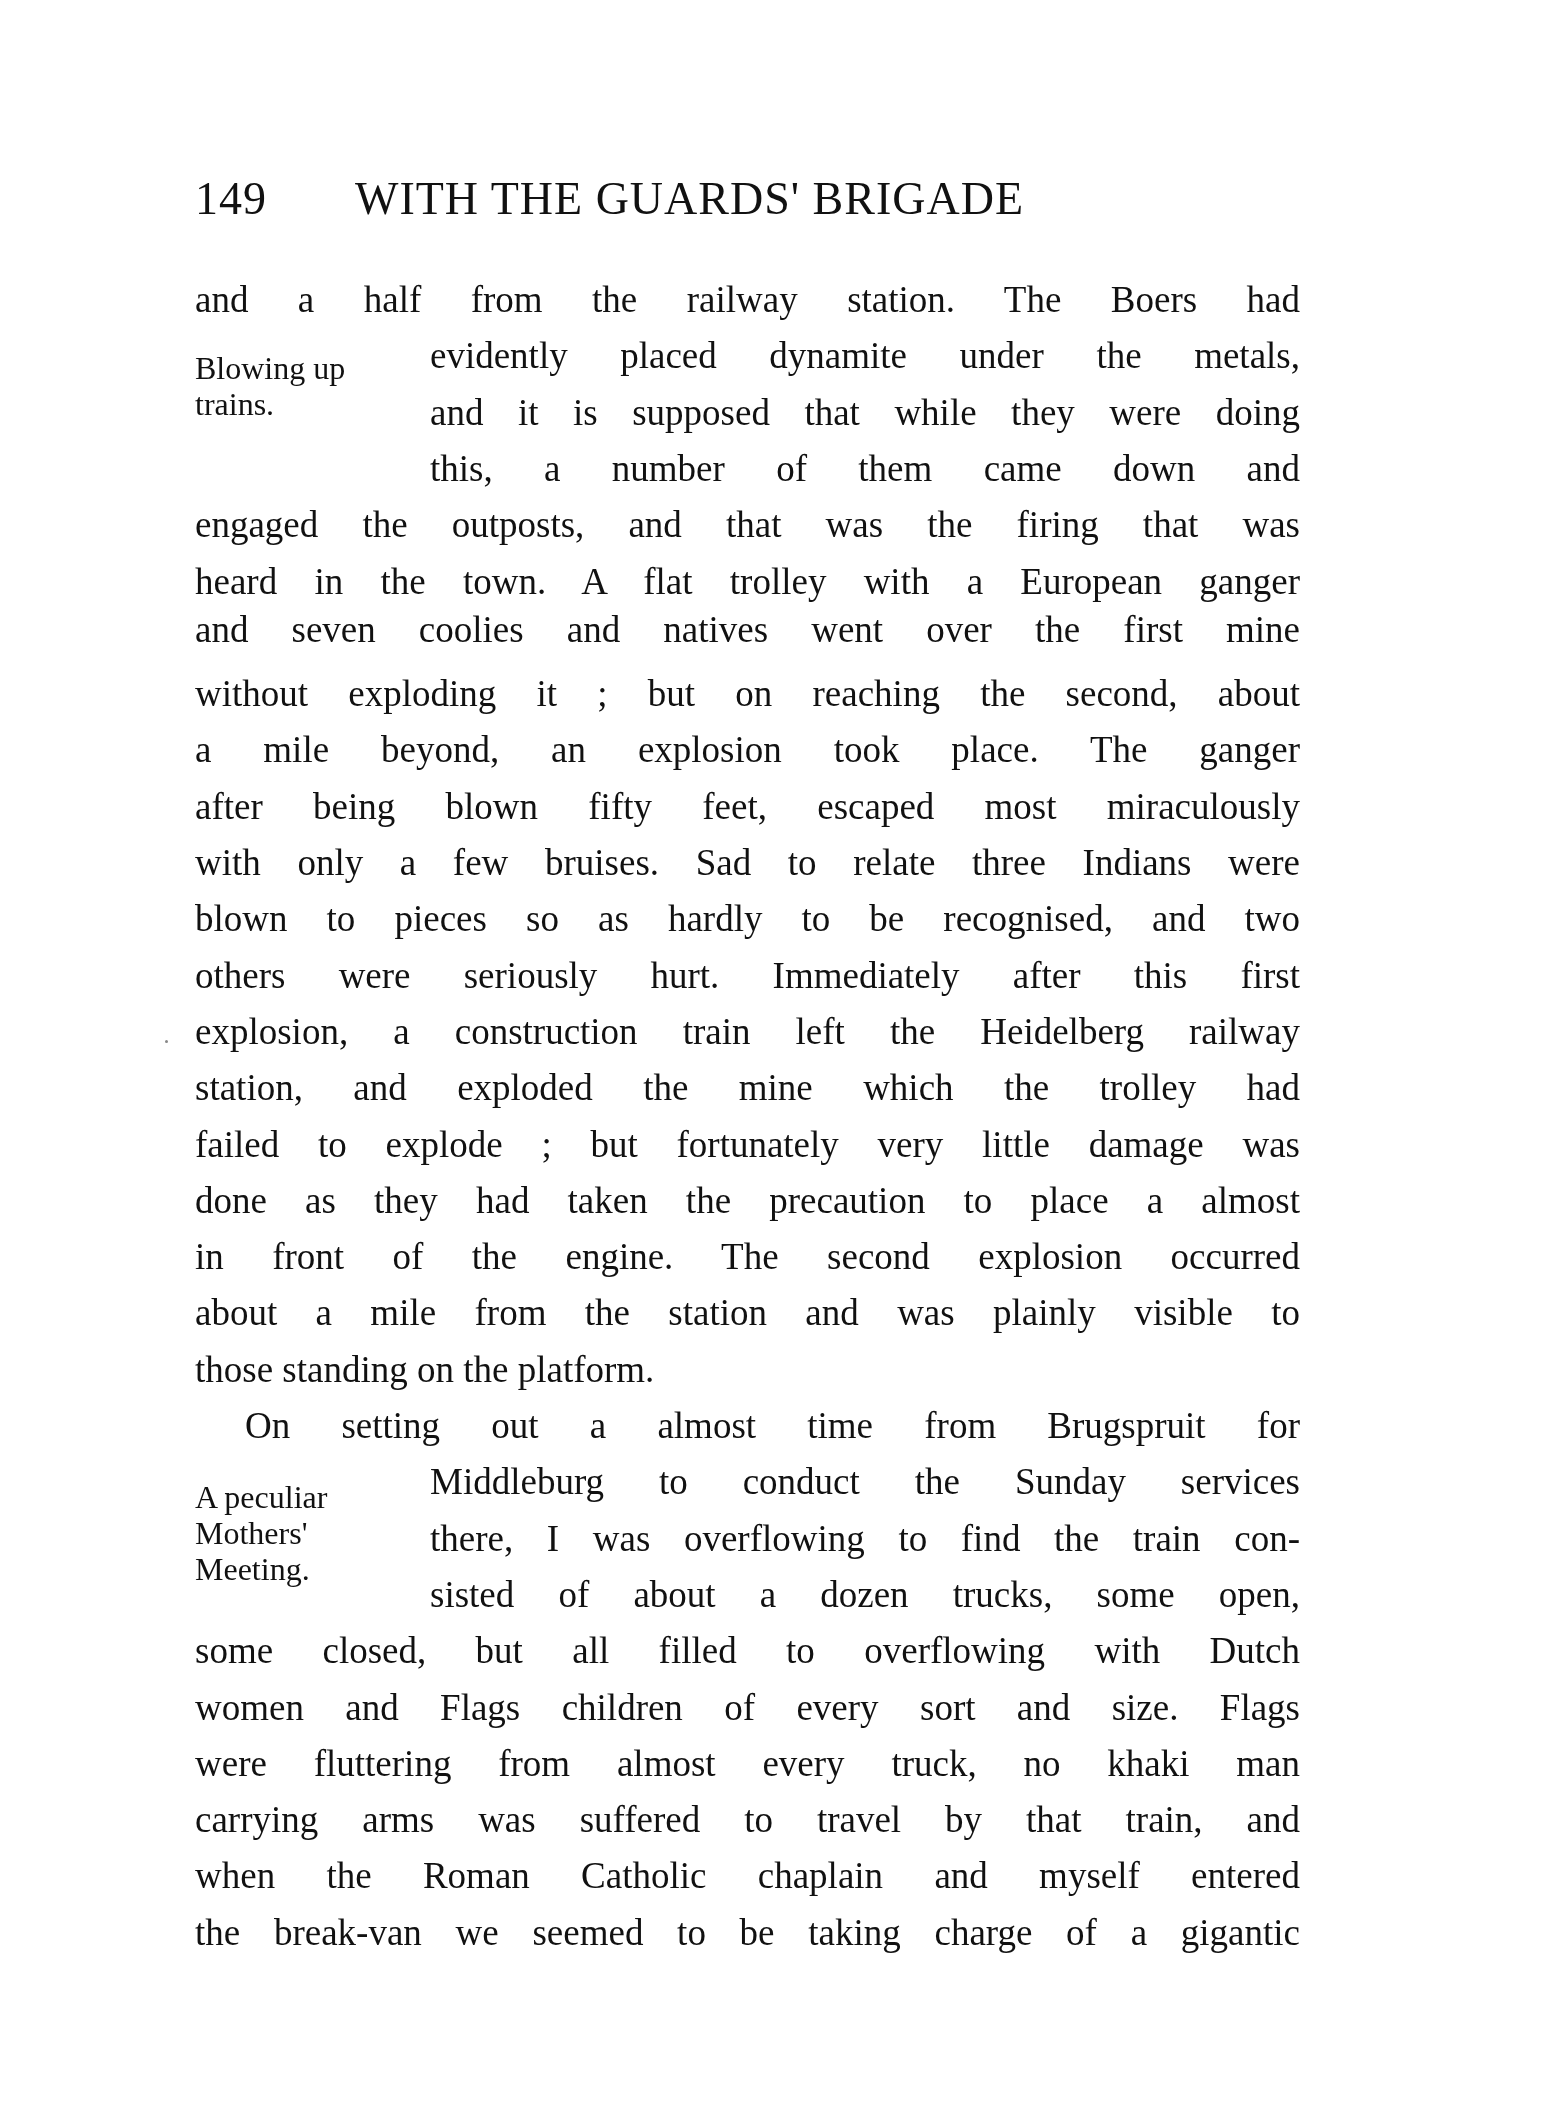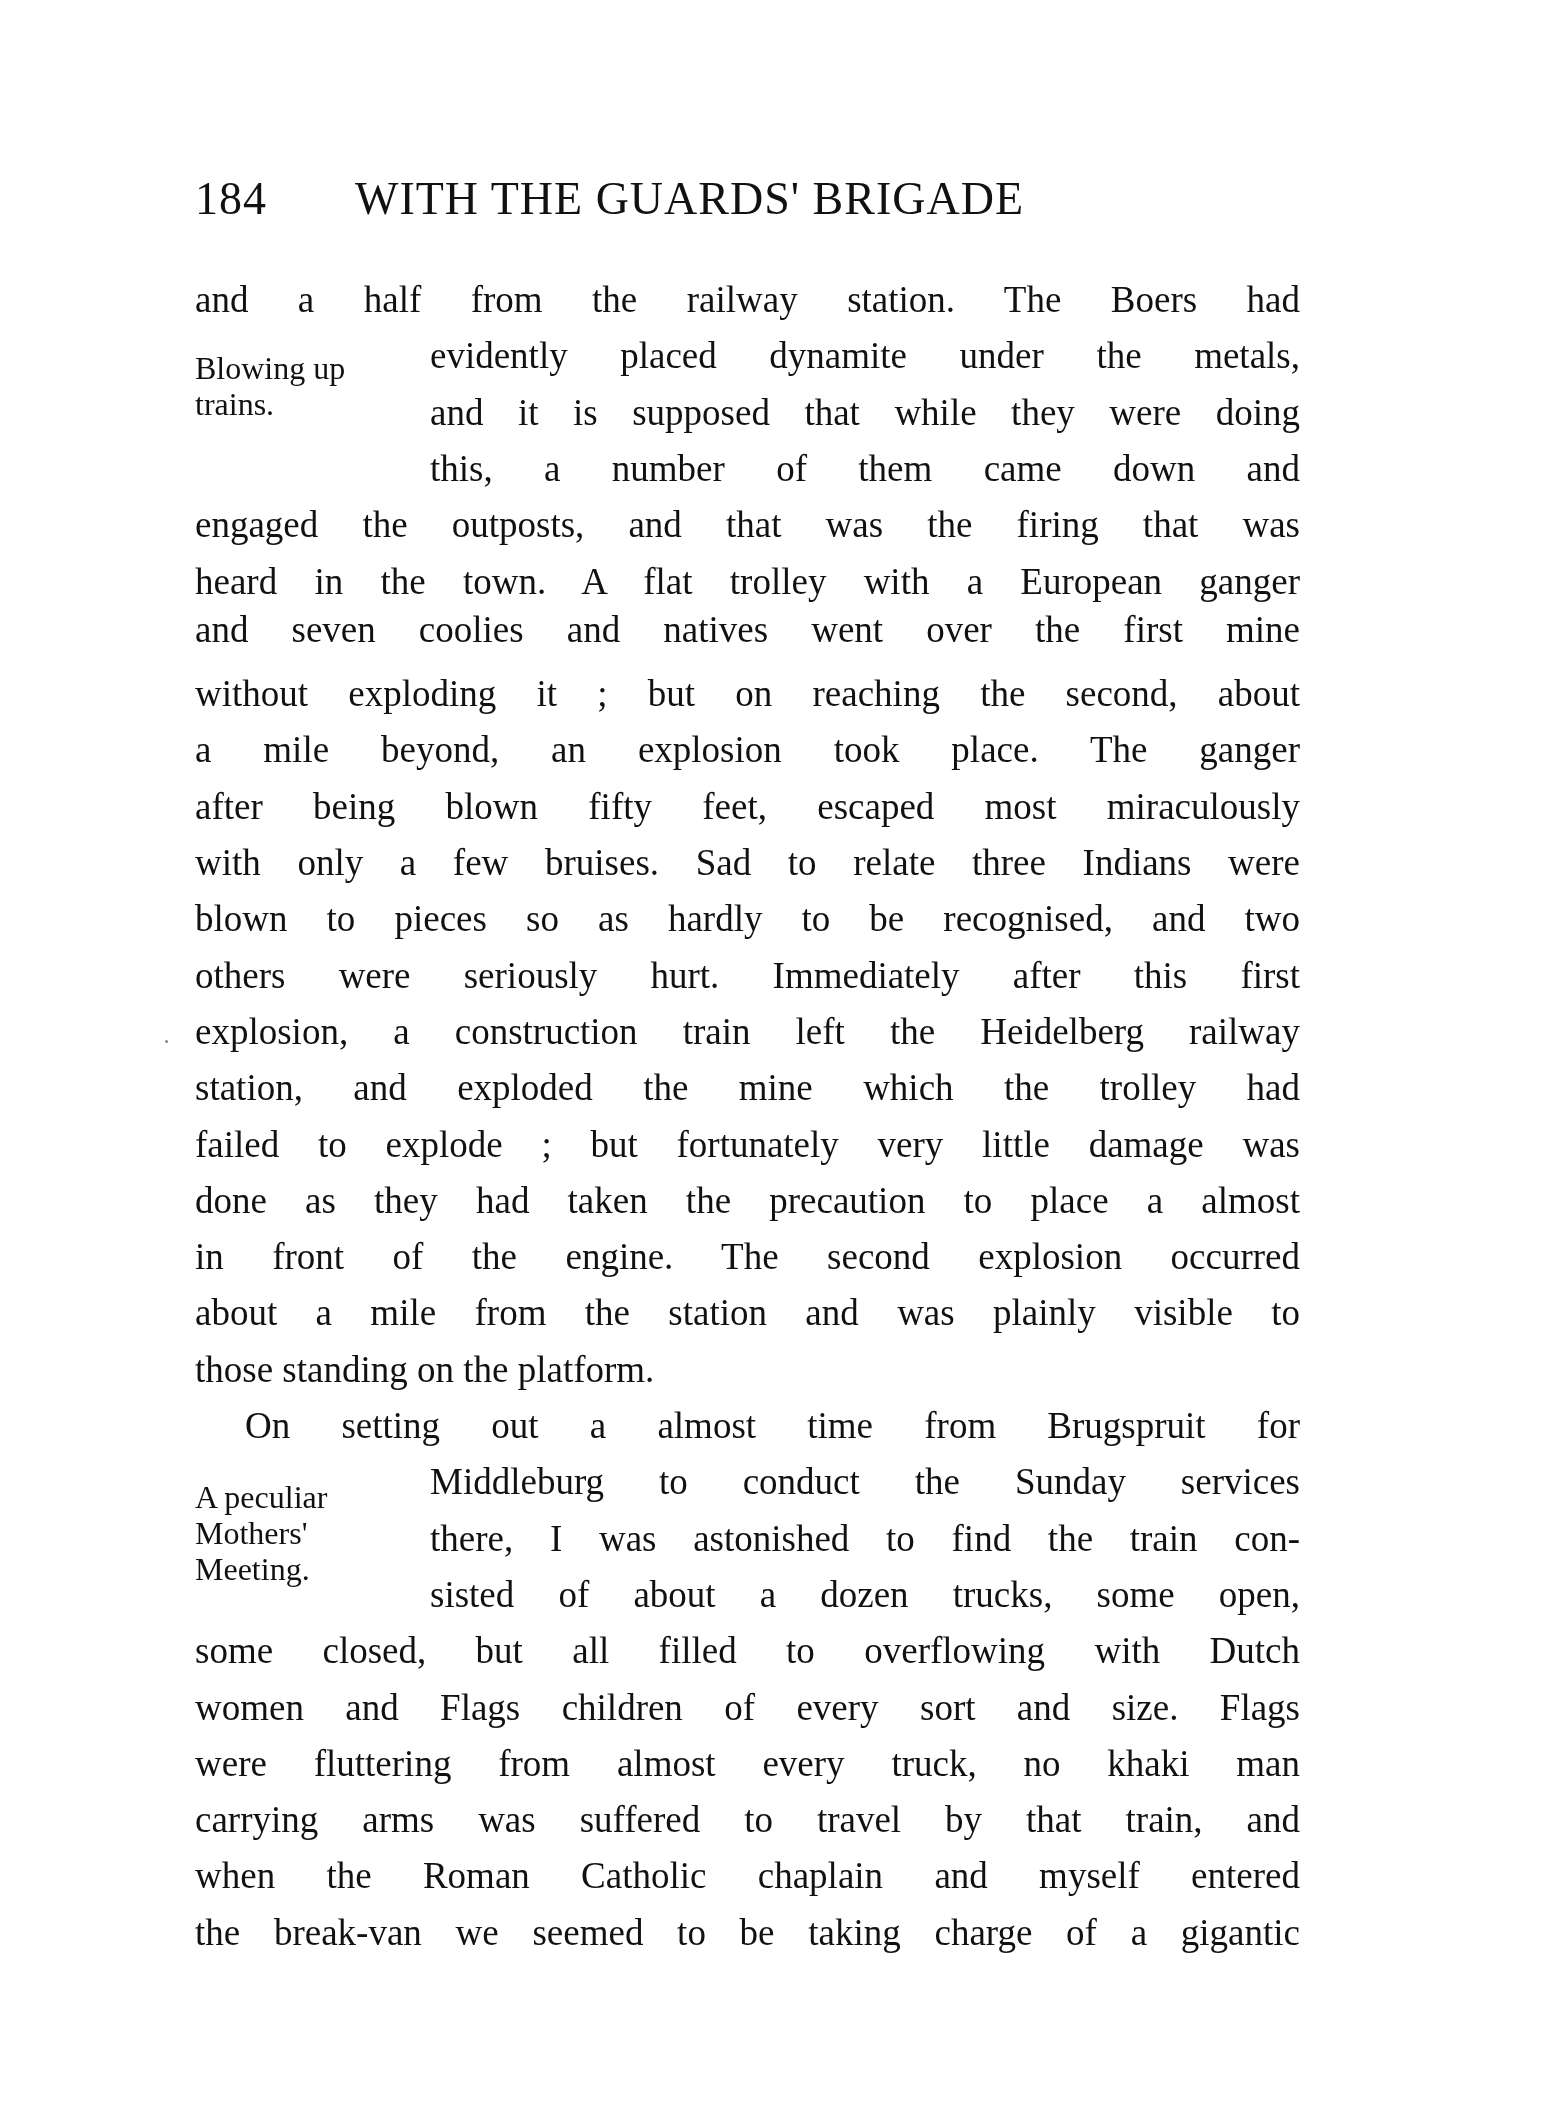--- a/index.html
+++ b/index.html
@@ -11,21 +11,21 @@
   .line.indent { left: 430px; width: 870px; }
   .line.para { left: 245px; width: 1055px; }
   .line.last { text-align-last: left; }
   .mnote { position: absolute; left: 195px; font-size: 32px; line-height: 36px; }
   .speck { position: absolute; width: 3px; height: 3px; background: #888; border-radius: 50%; }
 </style>
 </head>
 <body>
 
 <div class="header">
-  <span class="pnum">184</span>
+  <span class="pnum">149</span>
   <span class="rtitle">WITH THE GUARDS' BRIGADE</span>
 </div>
 
 <div class="mnote" style="top: 350.005px;">
   <div>Blowing up</div>
   <div>trains.</div>
 </div>
 
 <div class="mnote" style="top: 1478.82px;">
   <div>A peculiar</div>
@@ -48,21 +48,21 @@
 <div class="line" style="top: 949.6px;">others were seriously hurt. Immediately after this first</div>
 <div class="line" style="top: 1005.9px;">explosion, a construction train left the Heidelberg railway</div>
 <div class="line" style="top: 1062.2px;">station, and exploded the mine which the trolley had</div>
 <div class="line" style="top: 1118.5px;">failed to explode ; but fortunately very little damage was</div>
 <div class="line" style="top: 1174.8px;">done as they had taken the precaution to place a almost</div>
 <div class="line" style="top: 1231.1px;">in front of the engine. The second explosion occurred</div>
 <div class="line" style="top: 1287.4px;">about a mile from the station and was plainly visible to</div>
 <div class="line last" style="top: 1343.7px;">those standing on the platform.</div>
 <div class="line para" style="top: 1400px;">On setting out a almost time from Brugspruit for</div>
 <div class="line indent" style="top: 1456.3px;">Middleburg to conduct the Sunday services</div>
-<div class="line indent" style="top: 1512.6px;">there, I was astonished to find the train con-</div>
+<div class="line indent" style="top: 1512.6px;">there, I was overflowing to find the train con-</div>
 <div class="line indent" style="top: 1568.9px;">sisted of about a dozen trucks, some open,</div>
 <div class="line" style="top: 1625.2px;">some closed, but all filled to overflowing with Dutch</div>
 <div class="line" style="top: 1681.5px;">women and Flags children of every sort and size. Flags</div>
 <div class="line" style="top: 1737.8px;">were fluttering from almost every truck, no khaki man</div>
 <div class="line" style="top: 1794.1px;">carrying arms was suffered to travel by that train, and</div>
 <div class="line" style="top: 1850.4px;">when the Roman Catholic chaplain and myself entered</div>
 <div class="line" style="top: 1906.7px;">the break-van we seemed to be taking charge of a gigantic</div>
 
 <div class="speck" style="left: 165px; top: 1039.9px;"></div>
 

